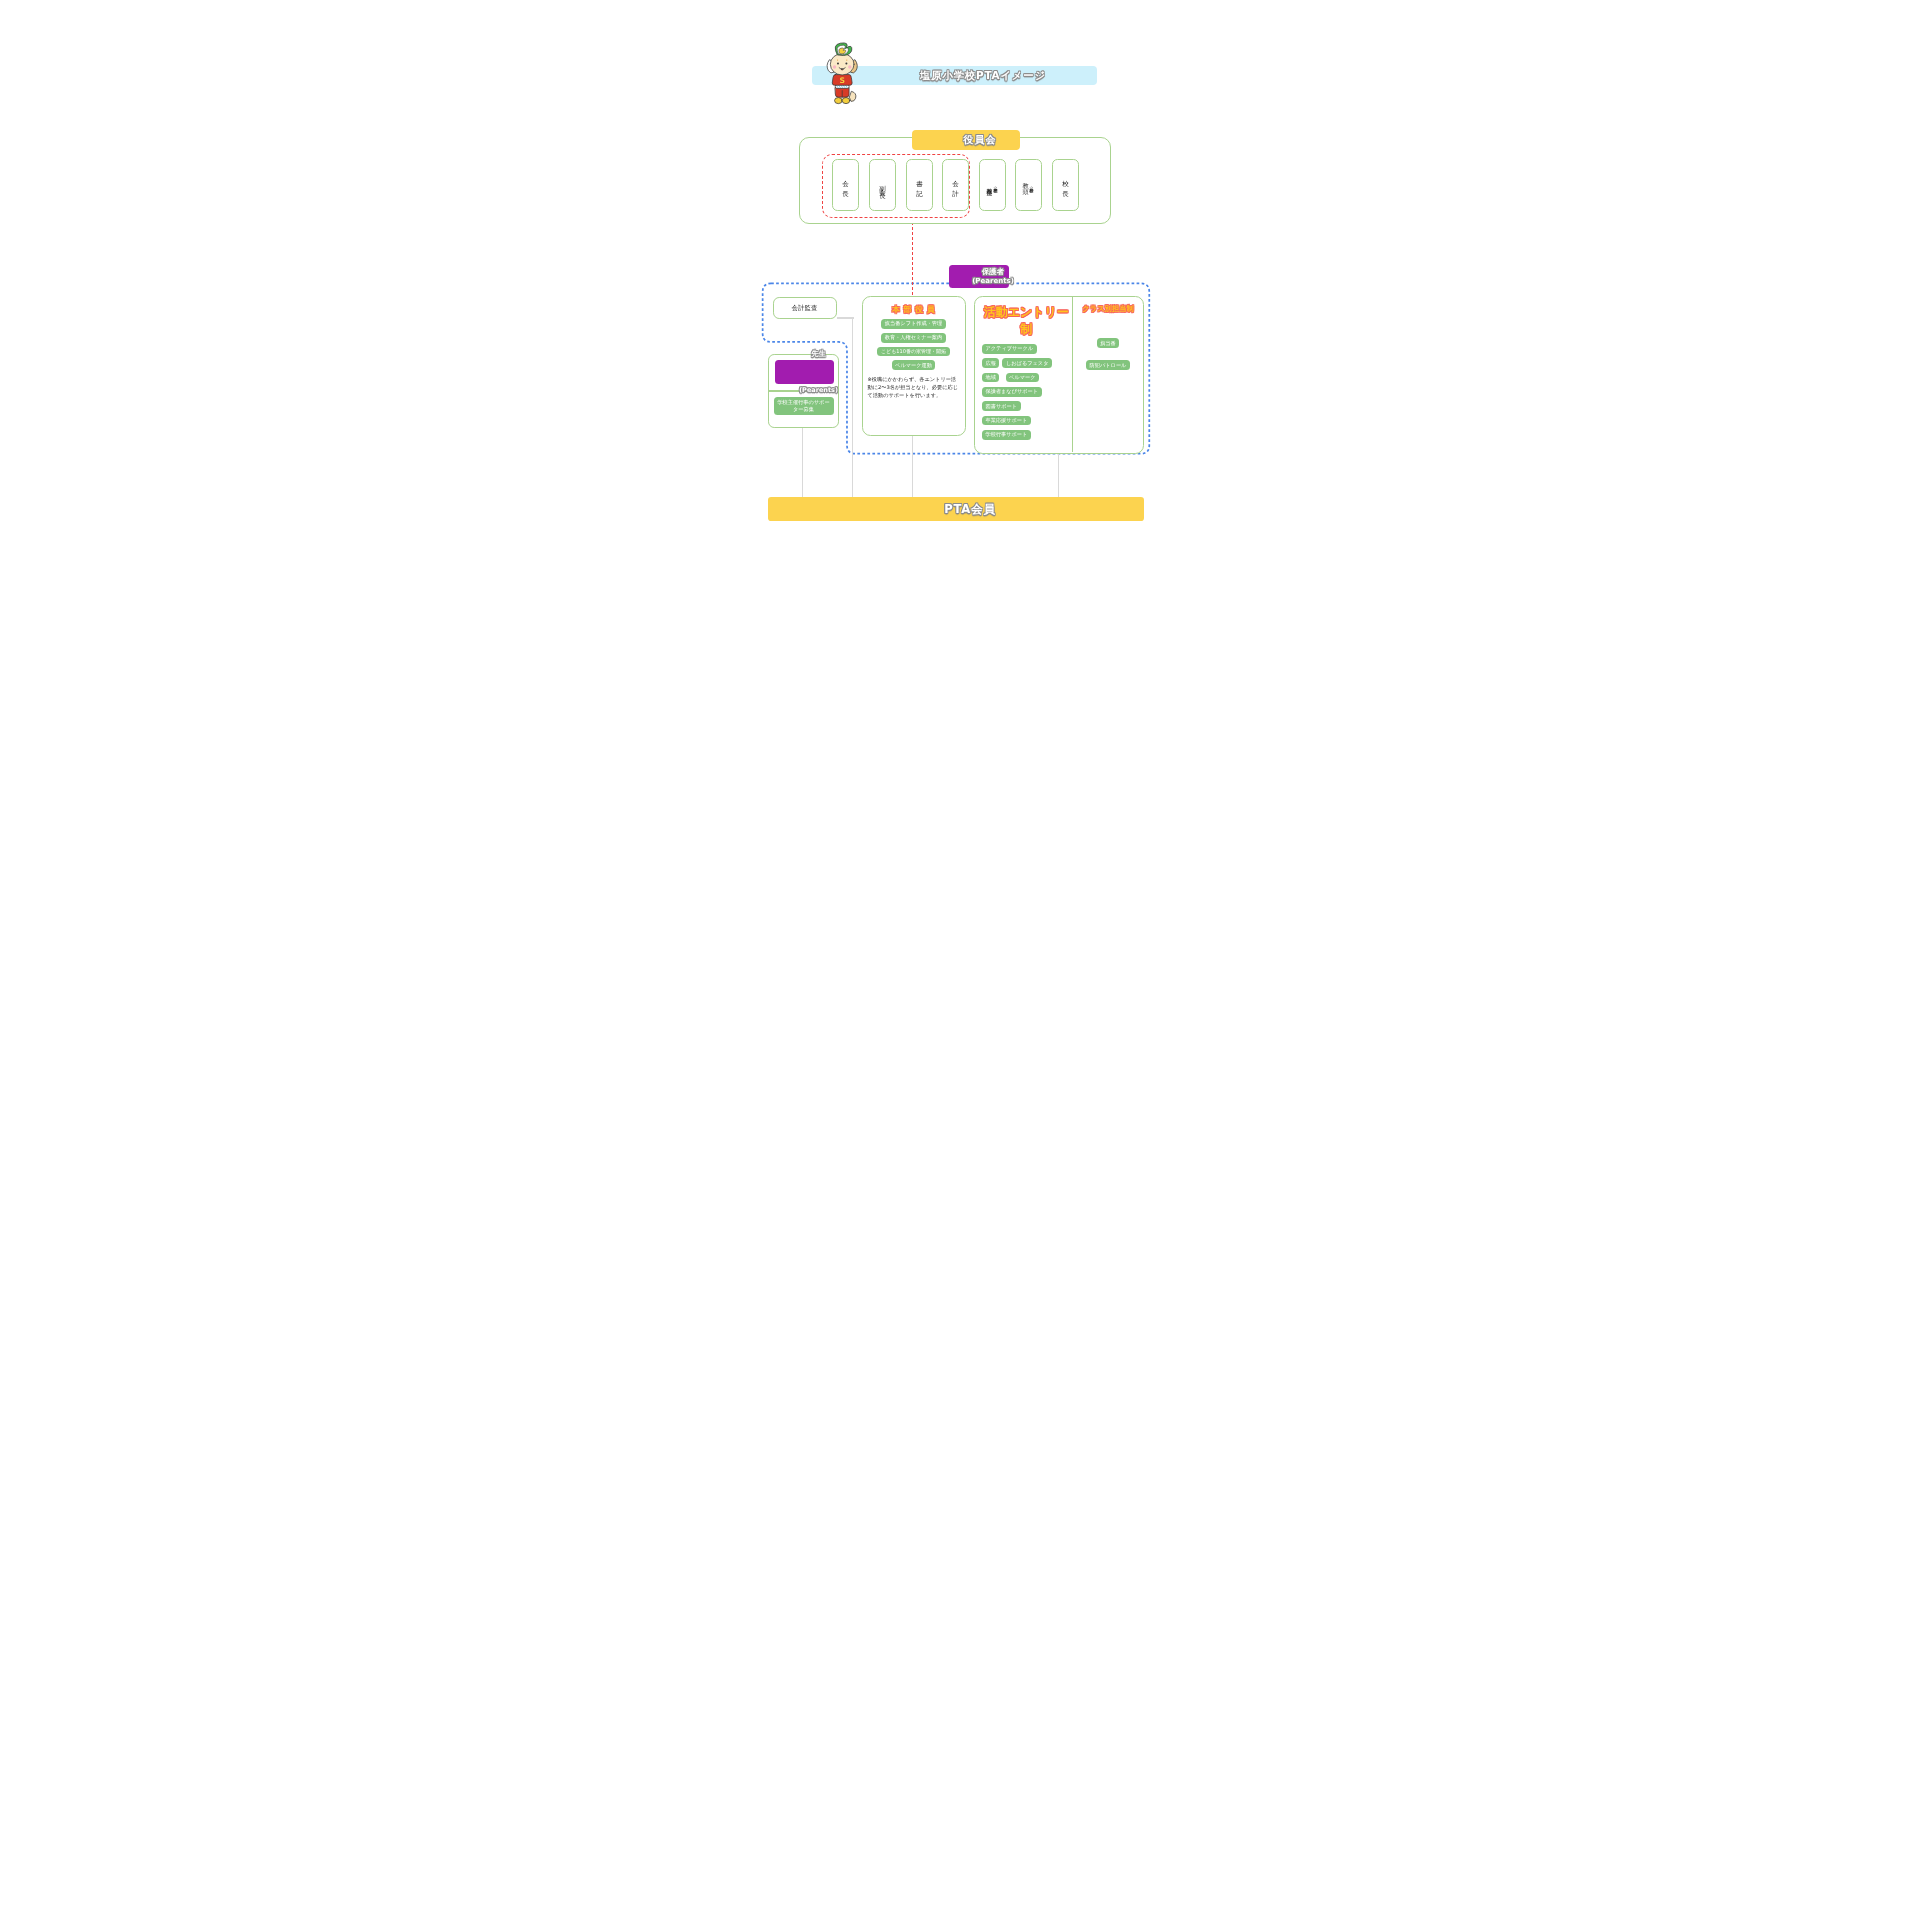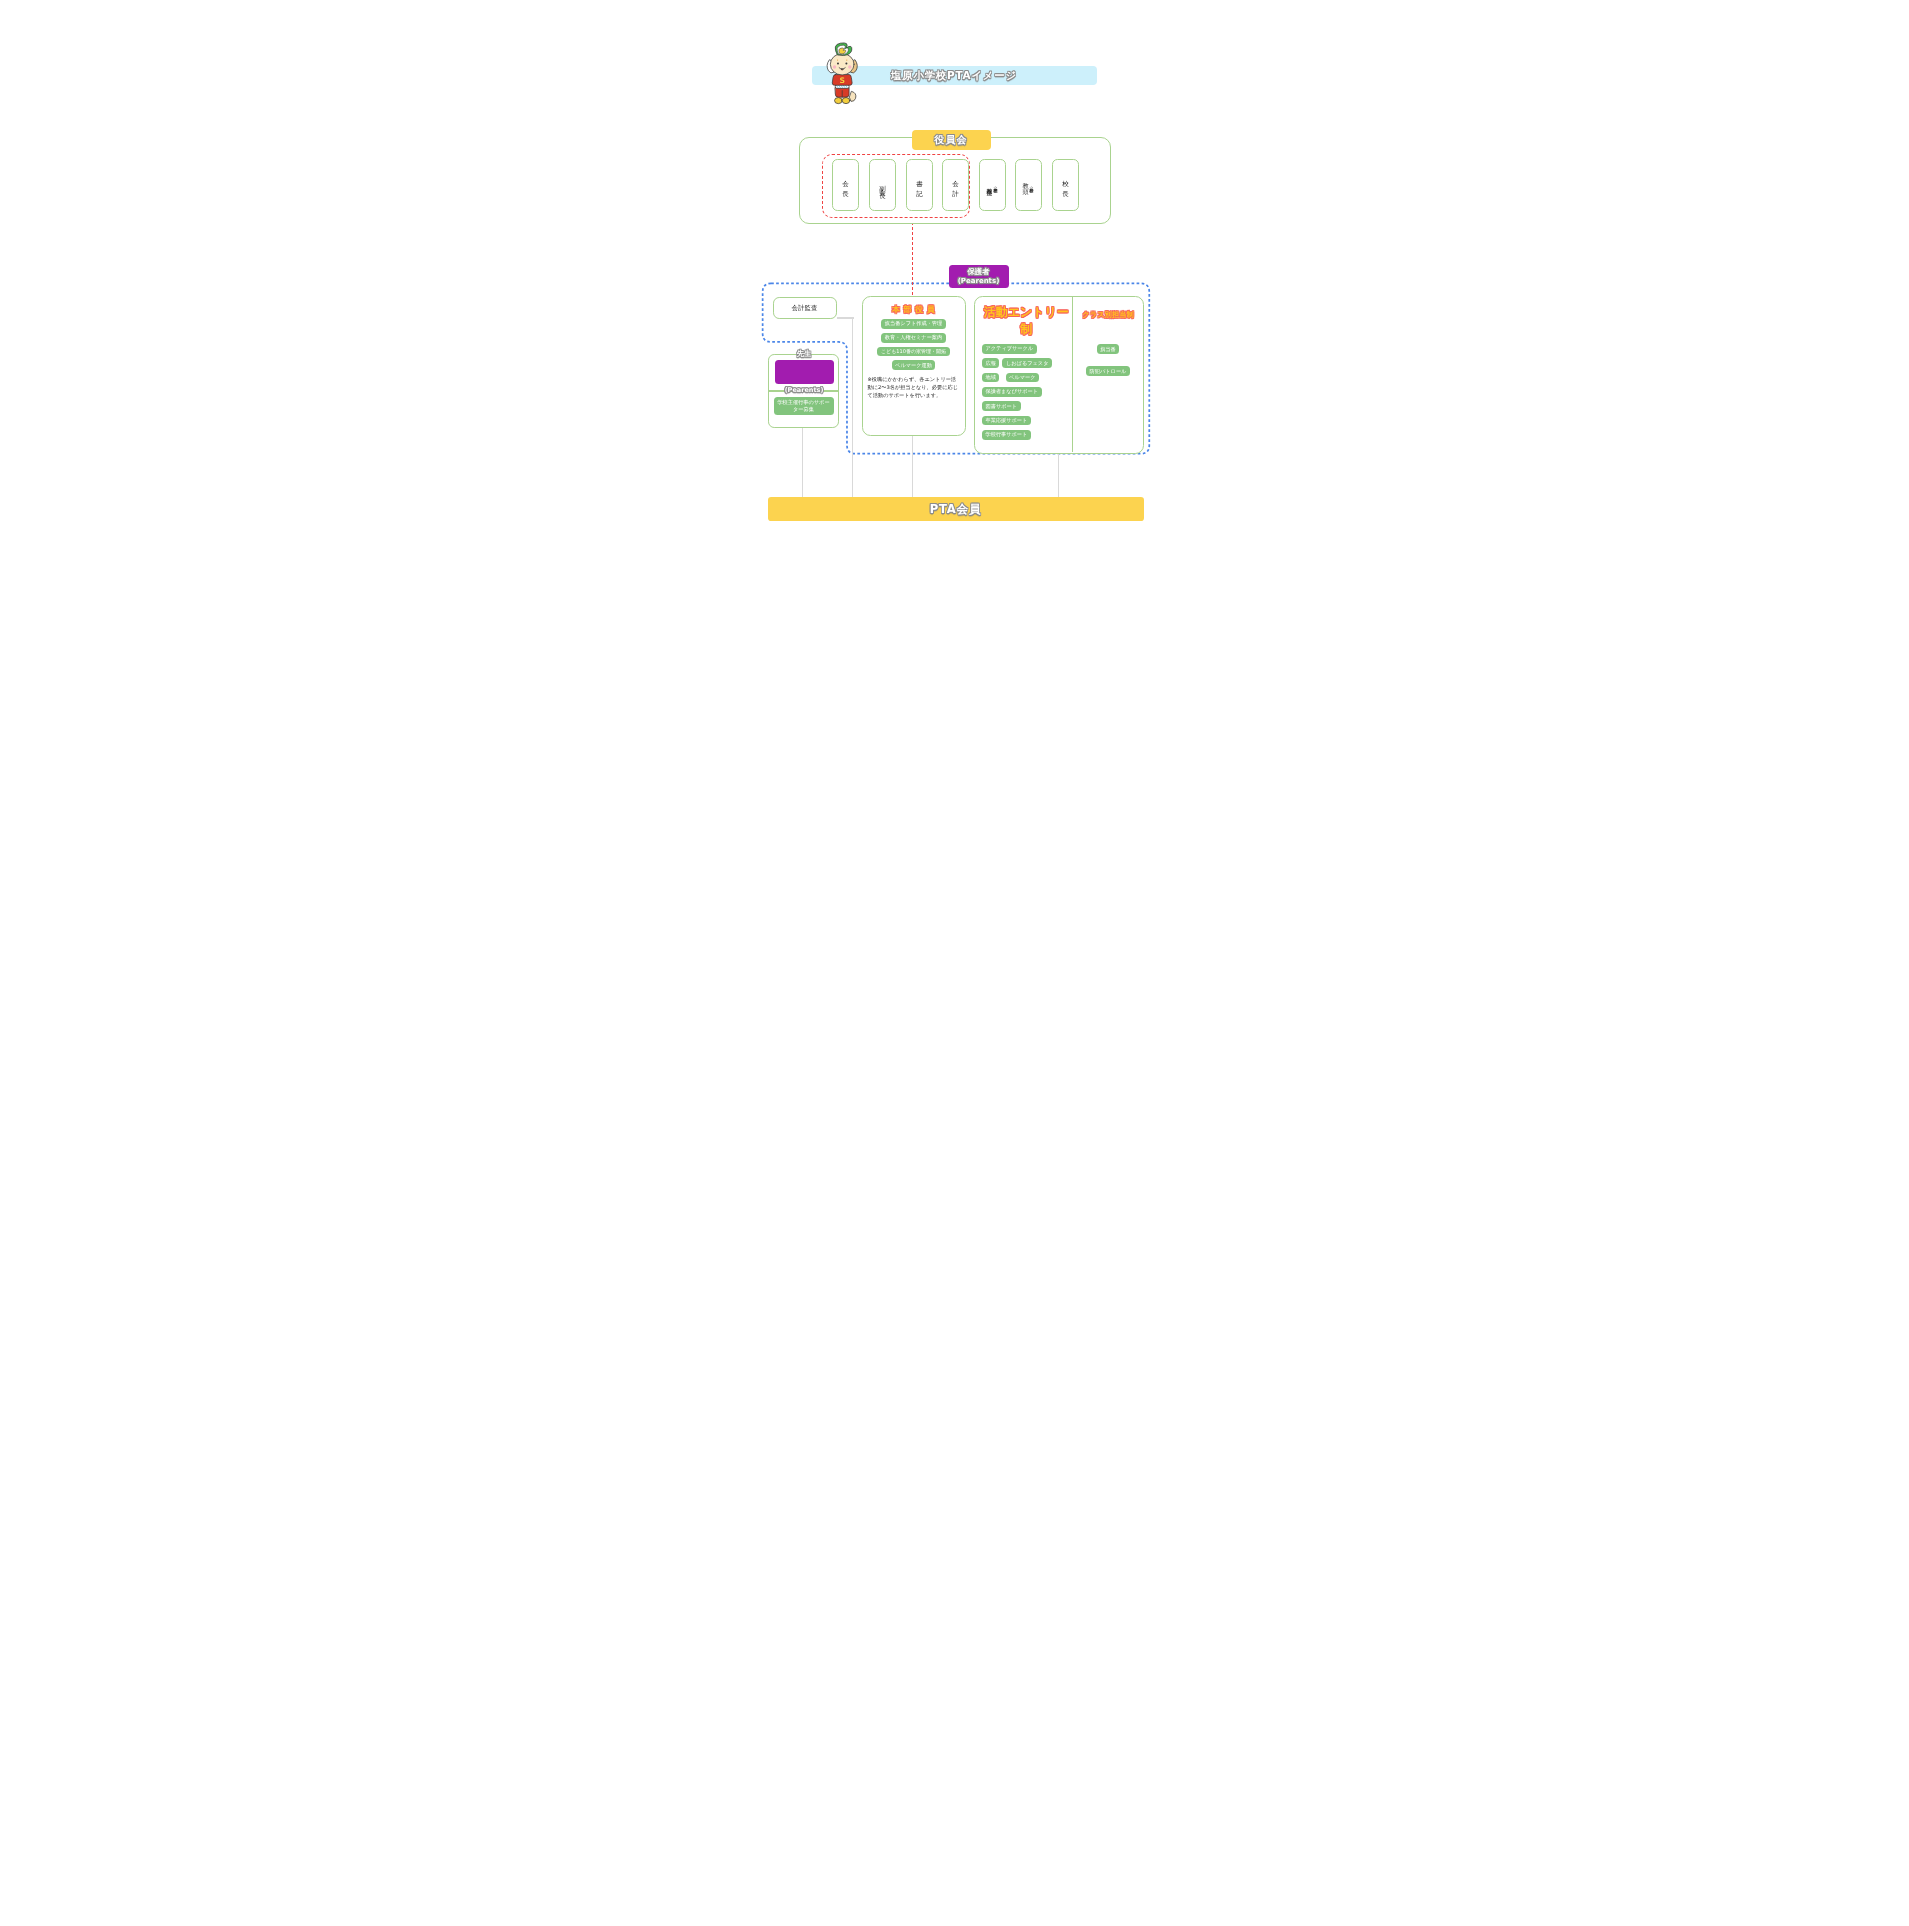--- a/index.html
+++ b/index.html
@@ -1,20 +1,20 @@
 <!DOCTYPE html>
 <html style="font-size:6.2px"><head>
 <meta charset="utf-8">
 <style>
   html,body{margin:0;padding:0;background:#ffffff;}
   body{font-family:"DejaVu Sans","Liberation Sans",sans-serif;}
   #page{position:relative;width:424px;height:600px;margin:0 auto;background:#fff;overflow:hidden;}
 
   
-  .og{color:#fff;text-shadow:-0.8px -0.8px 0 #8c8c8c,0.8px -0.8px 0 #8c8c8c,-0.8px 0.8px 0 #8c8c8c,0.8px 0.8px 0 #8c8c8c,-0.8px 0 0 #8c8c8c,0.8px 0 0 #8c8c8c,0 -0.8px 0 #8c8c8c,0 0.8px 0 #8c8c8c,0 1.5px 0.8px rgba(120,120,120,.45);}
+  .og{color:#fff;text-shadow:-0.8px -0.8px 0 #8c8c8c,0.8px -0.8px 0 #8c8c8c,-0.8px 0.8px 0 #8c8c8c,0.8px 0.8px 0 #8c8c8c,-0.8px 0 0 #8c8c8c,0.8px 0 0 #8c8c8c,0 -0.8px 0 #8c8c8c,0 0.8px 0 #8c8c8c,0 1.5px 0.8px rgba(120,120,120,.45);padding-left:29px;}
   .oo{color:#ffc41d;text-shadow:-0.8px -0.8px 0 #f7635c,0.8px -0.8px 0 #f7635c,-0.8px 0.8px 0 #f7635c,0.8px 0.8px 0 #f7635c,-0.8px 0 0 #f7635c,0.8px 0 0 #f7635c,0 -0.8px 0 #f7635c,0 0.8px 0 #f7635c;}
 
   
   .banner{position:absolute;left:69px;top:66px;width:285px;height:18.5px;background:#cdf0fb;border-radius:3.9px;z-index:2;}
   .banner-title{position:absolute;left:69px;top:69px;width:285px;text-align:center;font-size:10.4px;font-weight:bold;letter-spacing:0.8px;z-index:3;}
   .mascot{position:absolute;left:77px;top:42px;z-index:4;}
 
   
   .gbox{position:absolute;background:#fff;border:1.9px solid #a9d38f;border-radius:10px;box-sizing:border-box;z-index:2;}
   .obox{position:absolute;background:#fff;border:1.5px solid #a9d38f;border-radius:5.4px;box-sizing:border-box;display:flex;align-items:center;justify-content:center;z-index:3;}
@@ -185,21 +185,21 @@
       </div>
     <div class="pillrow">
         <span class="pill">卒業応援サポート</span>
       </div>
     <div class="pillrow">
         <span class="pill">学校行事サポート</span>
       </div>
   </div>
 
   <div class="class-col">
-    <div class="sect-title oo" style="font-size:7.3px;margin-top:6px;font-family:Liberation Serif, serif;">クラス別担当制</div>
+    <div class="sect-title oo" style="font-size:7.3px;margin-top:0;font-family:Liberation Serif, serif;">クラス別担当制</div>
     <div class="pill" style="margin-top:24px;">旗当番</div>
     <div class="pill" style="margin-top:12.3px;">防犯パトロール</div>
   </div>
 
   <div class="sensei-box"></div>
   <div class="sensei-div"></div>
   <div class="tag" style="left:32px;top:360px;width:59px;height:24px;gap:29px;">
     <span class="og" style="font-size:7.3px;">先生</span>
     <span class="og" style="font-size:6.5px;">(Pearents)</span>
   </div>

